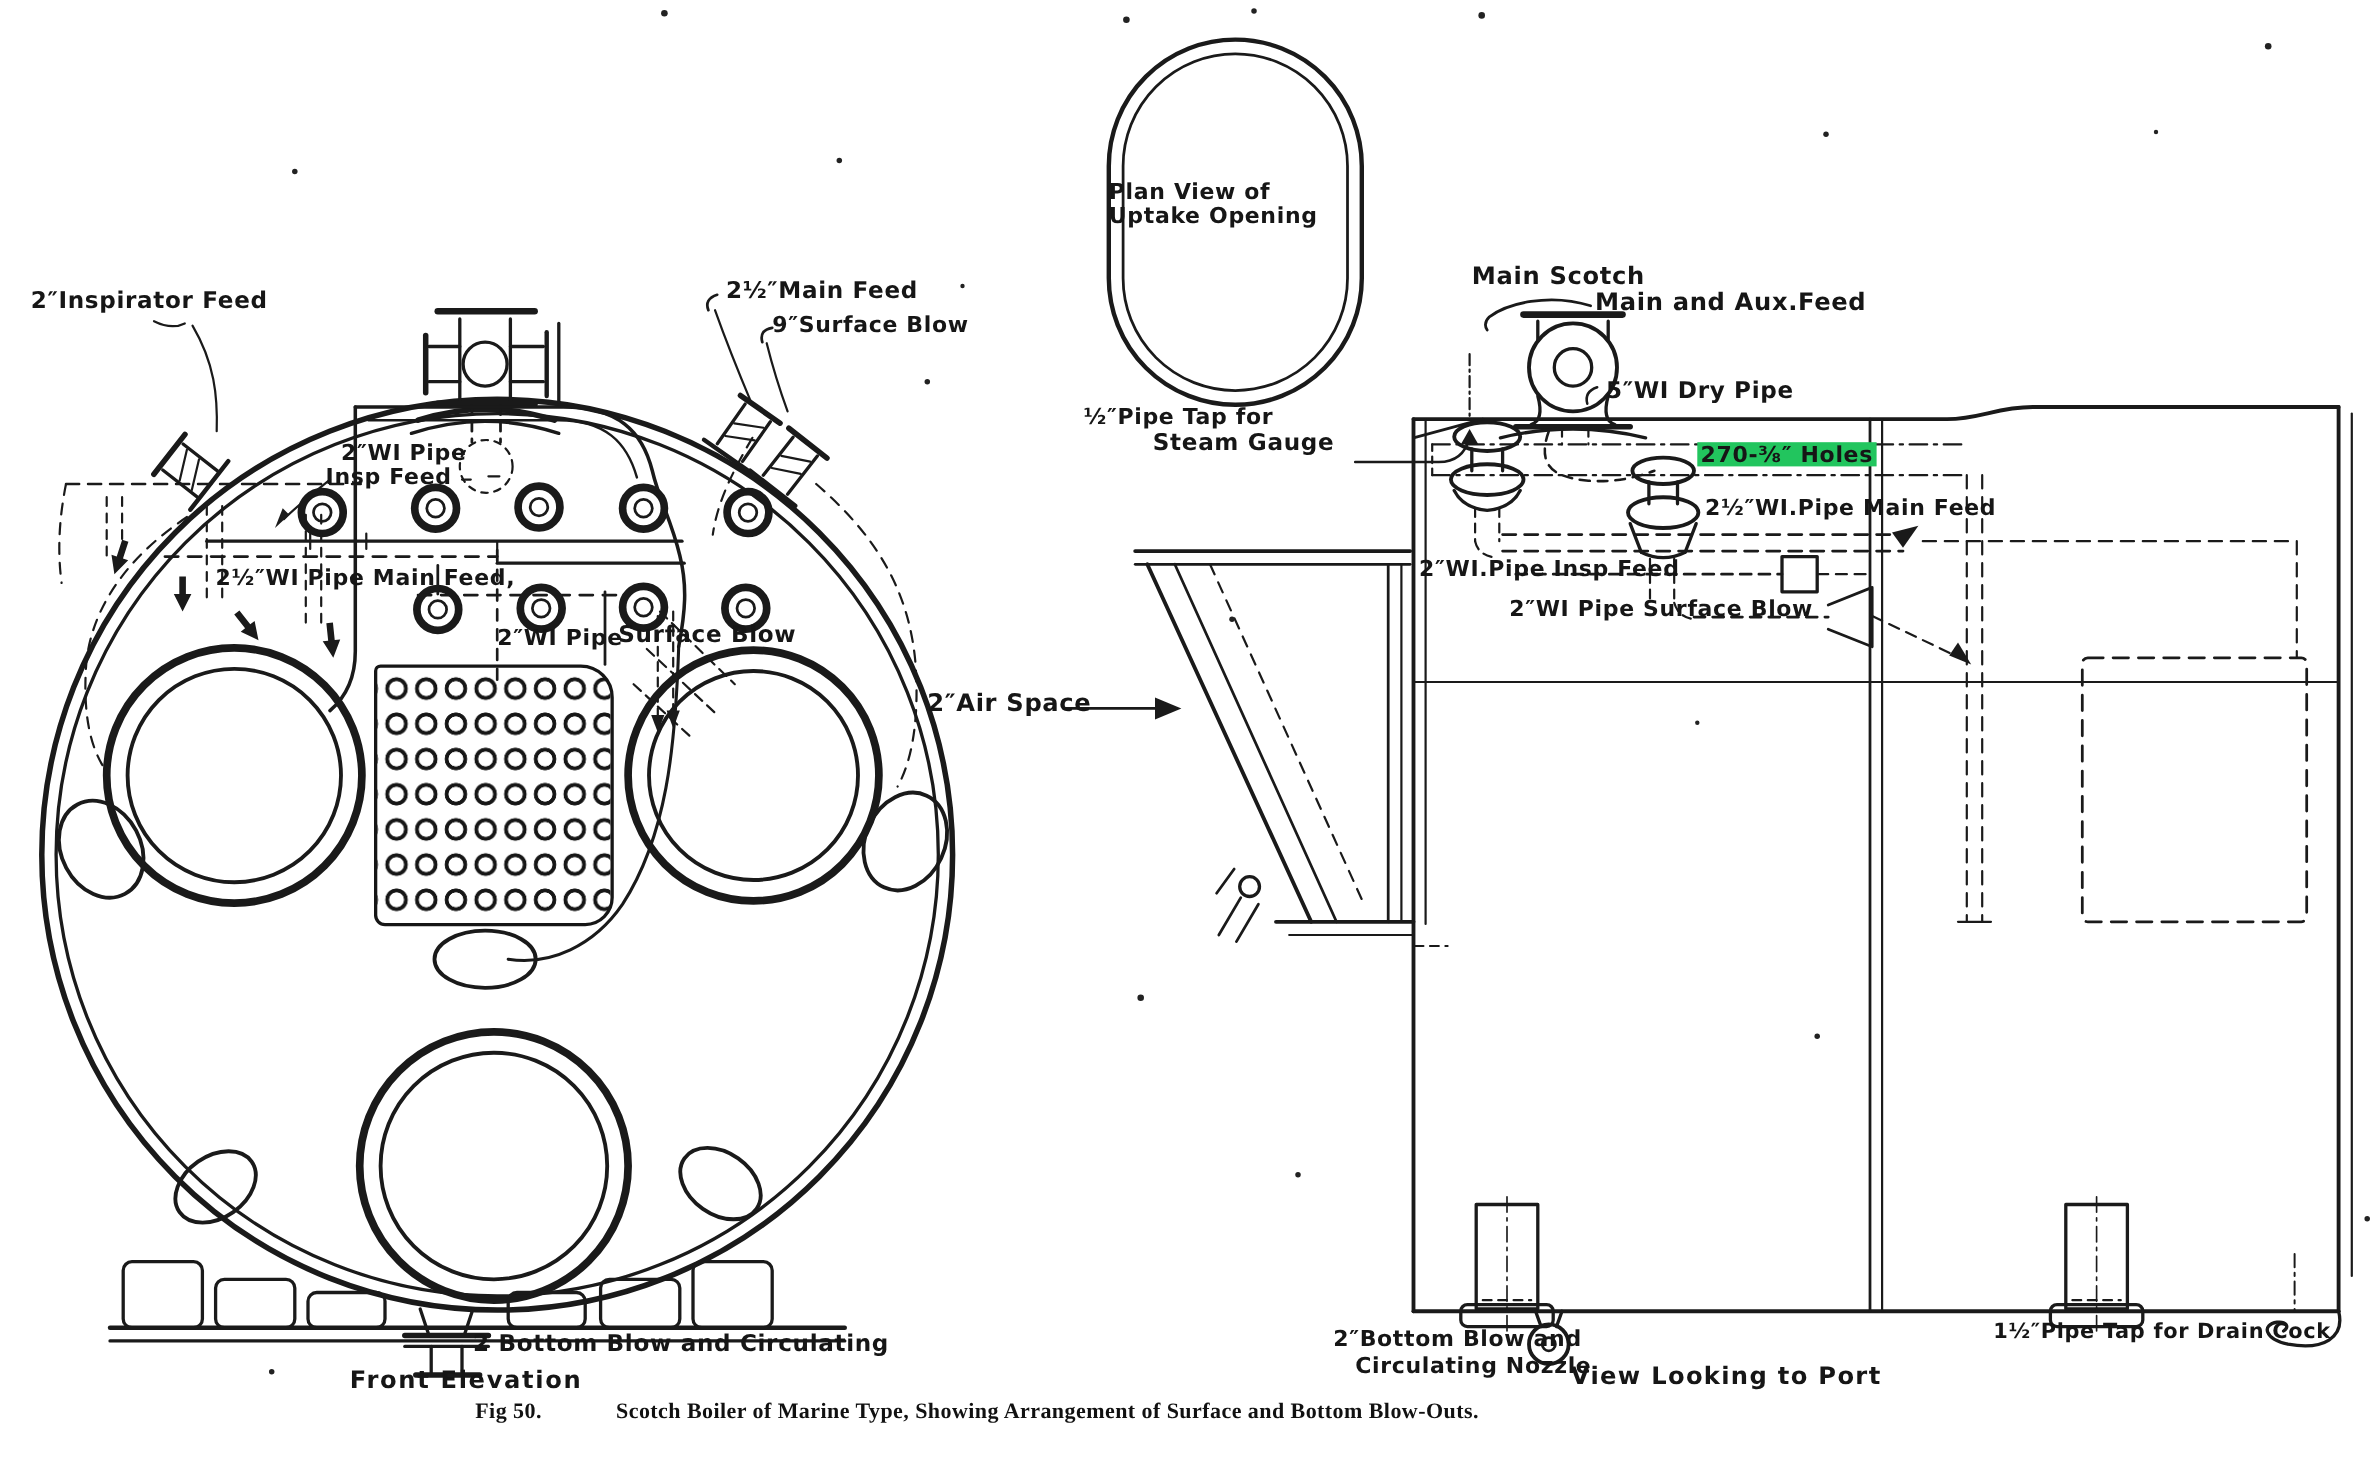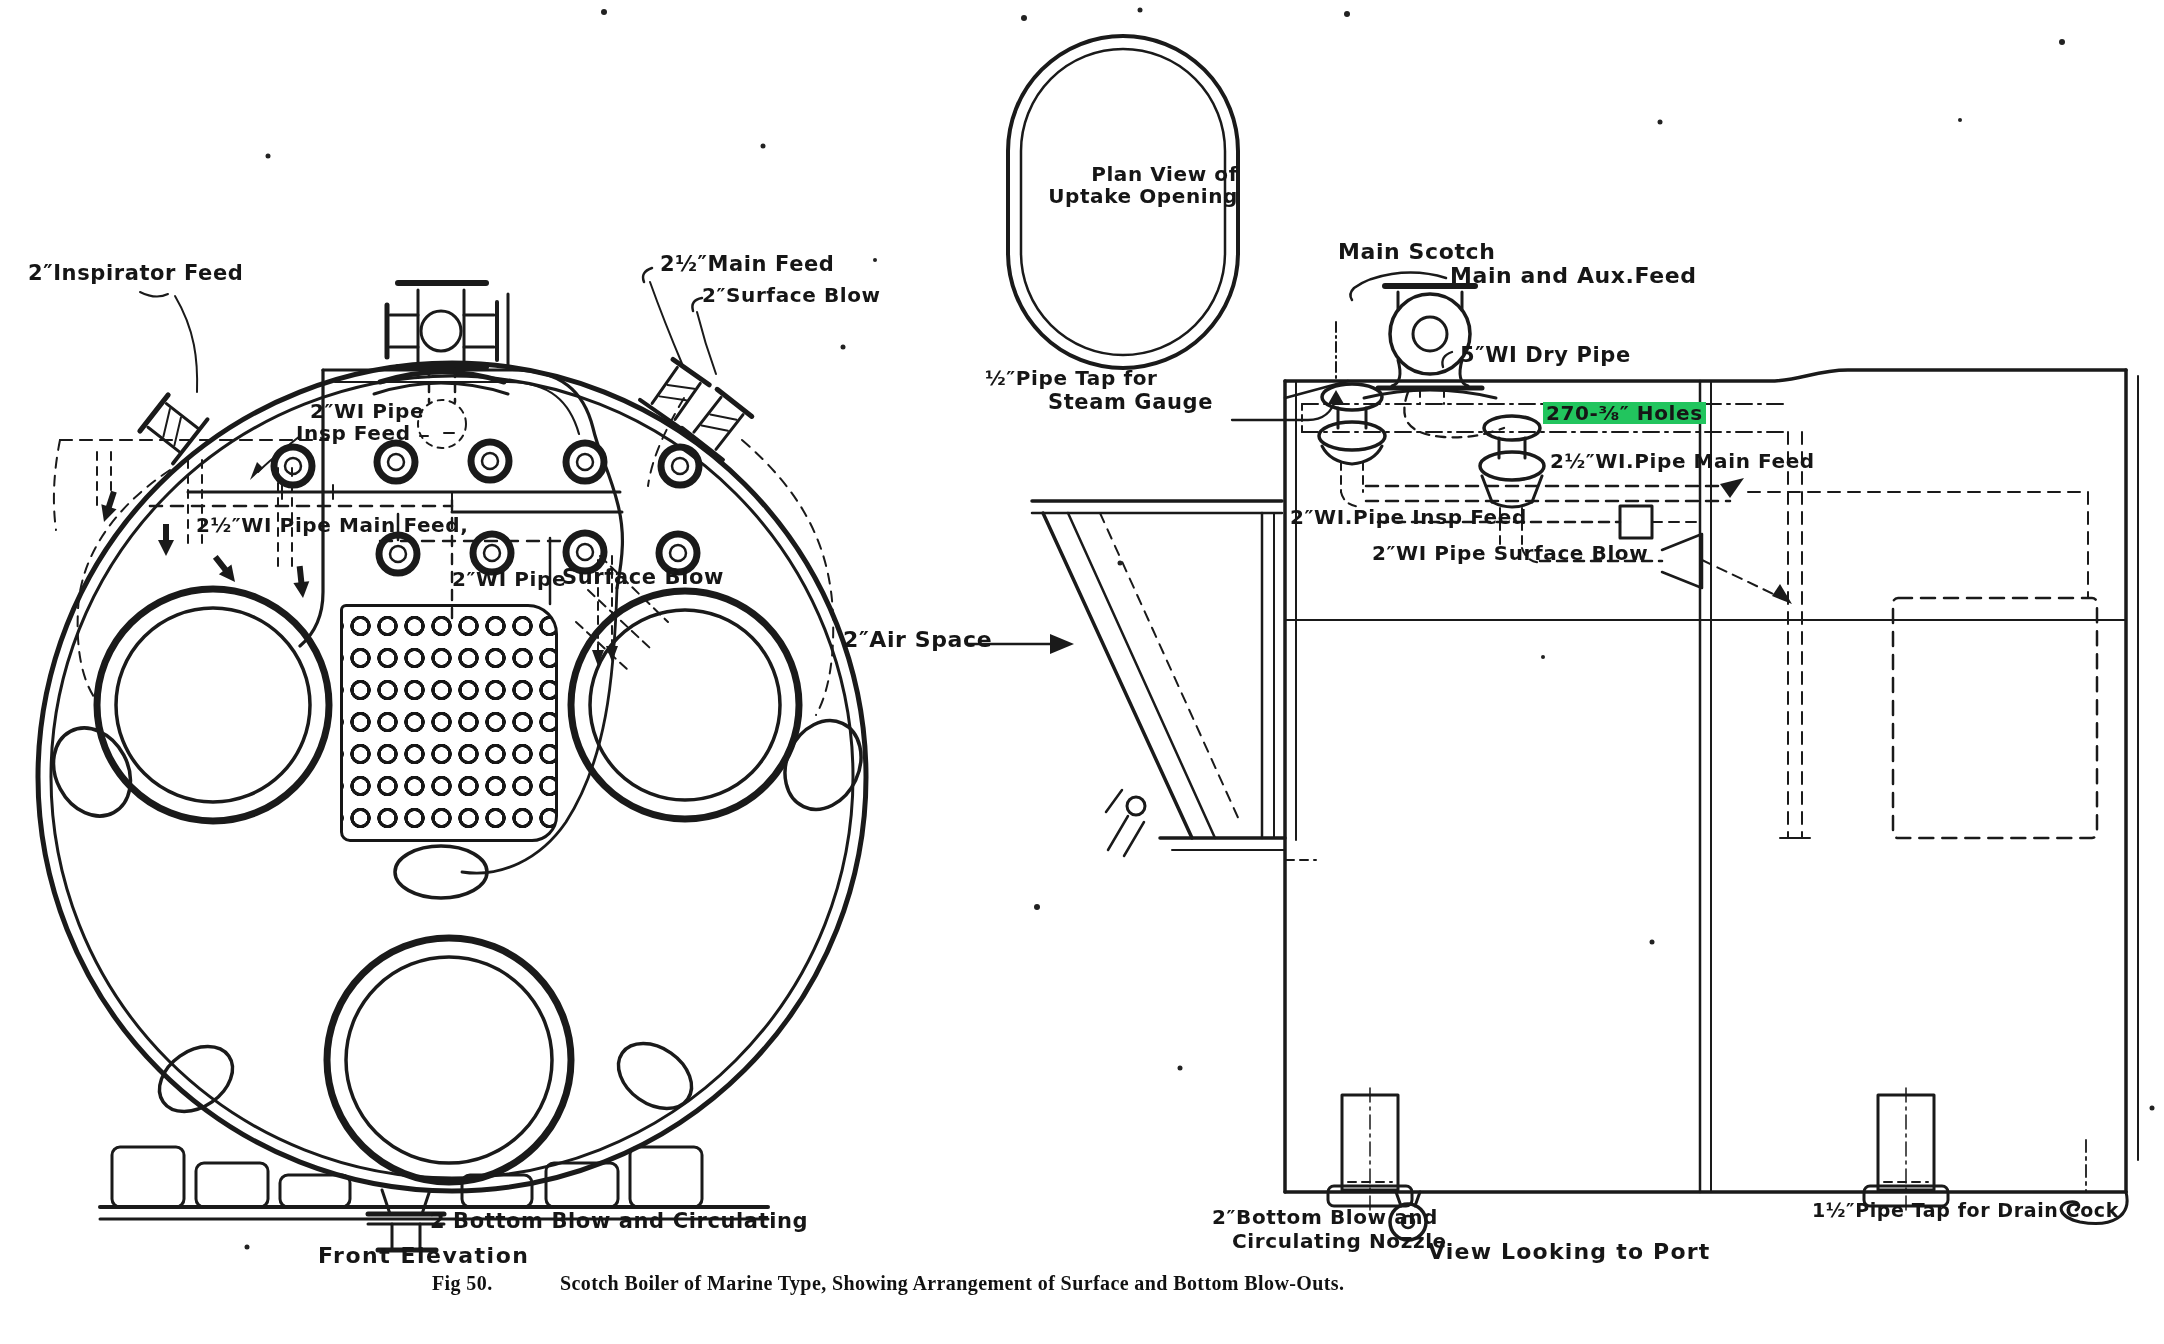--- a/index.html
+++ b/index.html
@@ -3,21 +3,21 @@
 <meta charset="utf-8">
 <style>
   html,body{margin:0;padding:0;background:#ffffff;}
   .page{position:relative;width:2164px;height:1344px;background:#ffffff;overflow:hidden;
         font-family:"DejaVu Sans",sans-serif;color:#161616;}
   svg.art{position:absolute;left:0;top:0;z-index:1;}
   .lbl{position:absolute;z-index:3;font-size:20px;font-weight:600;letter-spacing:.6px;
        white-space:nowrap;color:#161616;line-height:1.12;}
   .s19{font-size:19px}.s21{font-size:21px}.s22{font-size:22px}
   .bg{background:#22c55e;padding:0 3px;}
-  .ctr{text-align:right;}
+  .ctr{text-align:left;}
   .ctr span{display:block;}
   .caption{position:absolute;z-index:3;font-family:"Liberation Serif",serif;font-weight:700;
            font-size:20px;color:#111;letter-spacing:.4px;white-space:nowrap;}
   
   .tube-nest{position:absolute;z-index:2;left:340px;top:604px;width:212px;height:232px;
      border:3px solid #161616;border-radius:6px 30px 26px 10px;
      background-image:radial-gradient(circle,transparent 6.5px,#161616 7px,#161616 10px,transparent 10.5px);
      background-size:27px 32px;background-position:4px 3px;}
 </style>
 </head>
@@ -301,21 +301,21 @@
         <circle cx="1960" cy="120" r="2"></circle>
   </g>
 </svg>
 
 <div class="tube-nest"></div>
 
 <div class="lbl s21" style="left:28px;top:262px">2″Inspirator Feed</div>
 <div class="lbl" style="left:310px;top:400px">2″WI Pipe</div>
 <div class="lbl" style="left:296px;top:422px">Insp Feed</div>
 <div class="lbl s21" style="left:660px;top:253px">2½″Main Feed</div>
-<div class="lbl" style="left:702px;top:284px">2″Surface Blow</div>
+<div class="lbl" style="left:702px;top:284px">9″Surface Blow</div>
 <div class="lbl" style="left:196px;top:514px">2½″WI Pipe Main Feed,</div>
 <div class="lbl" style="left:452px;top:568px">2″WI Pipe</div>
 <div class="lbl s21" style="left:562px;top:566px">Surface Blow</div>
 <div class="lbl s21" style="left:430px;top:1210px">2 Bottom Blow and Circulating</div>
 <div class="lbl s22" style="left:318px;top:1244px;letter-spacing:1.5px">Front Elevation</div>
 
 <div class="lbl ctr" style="left:1008px;top:163px;width:230px">
   <span>Plan View of</span>
   <span>Uptake Opening</span>
 </div>

